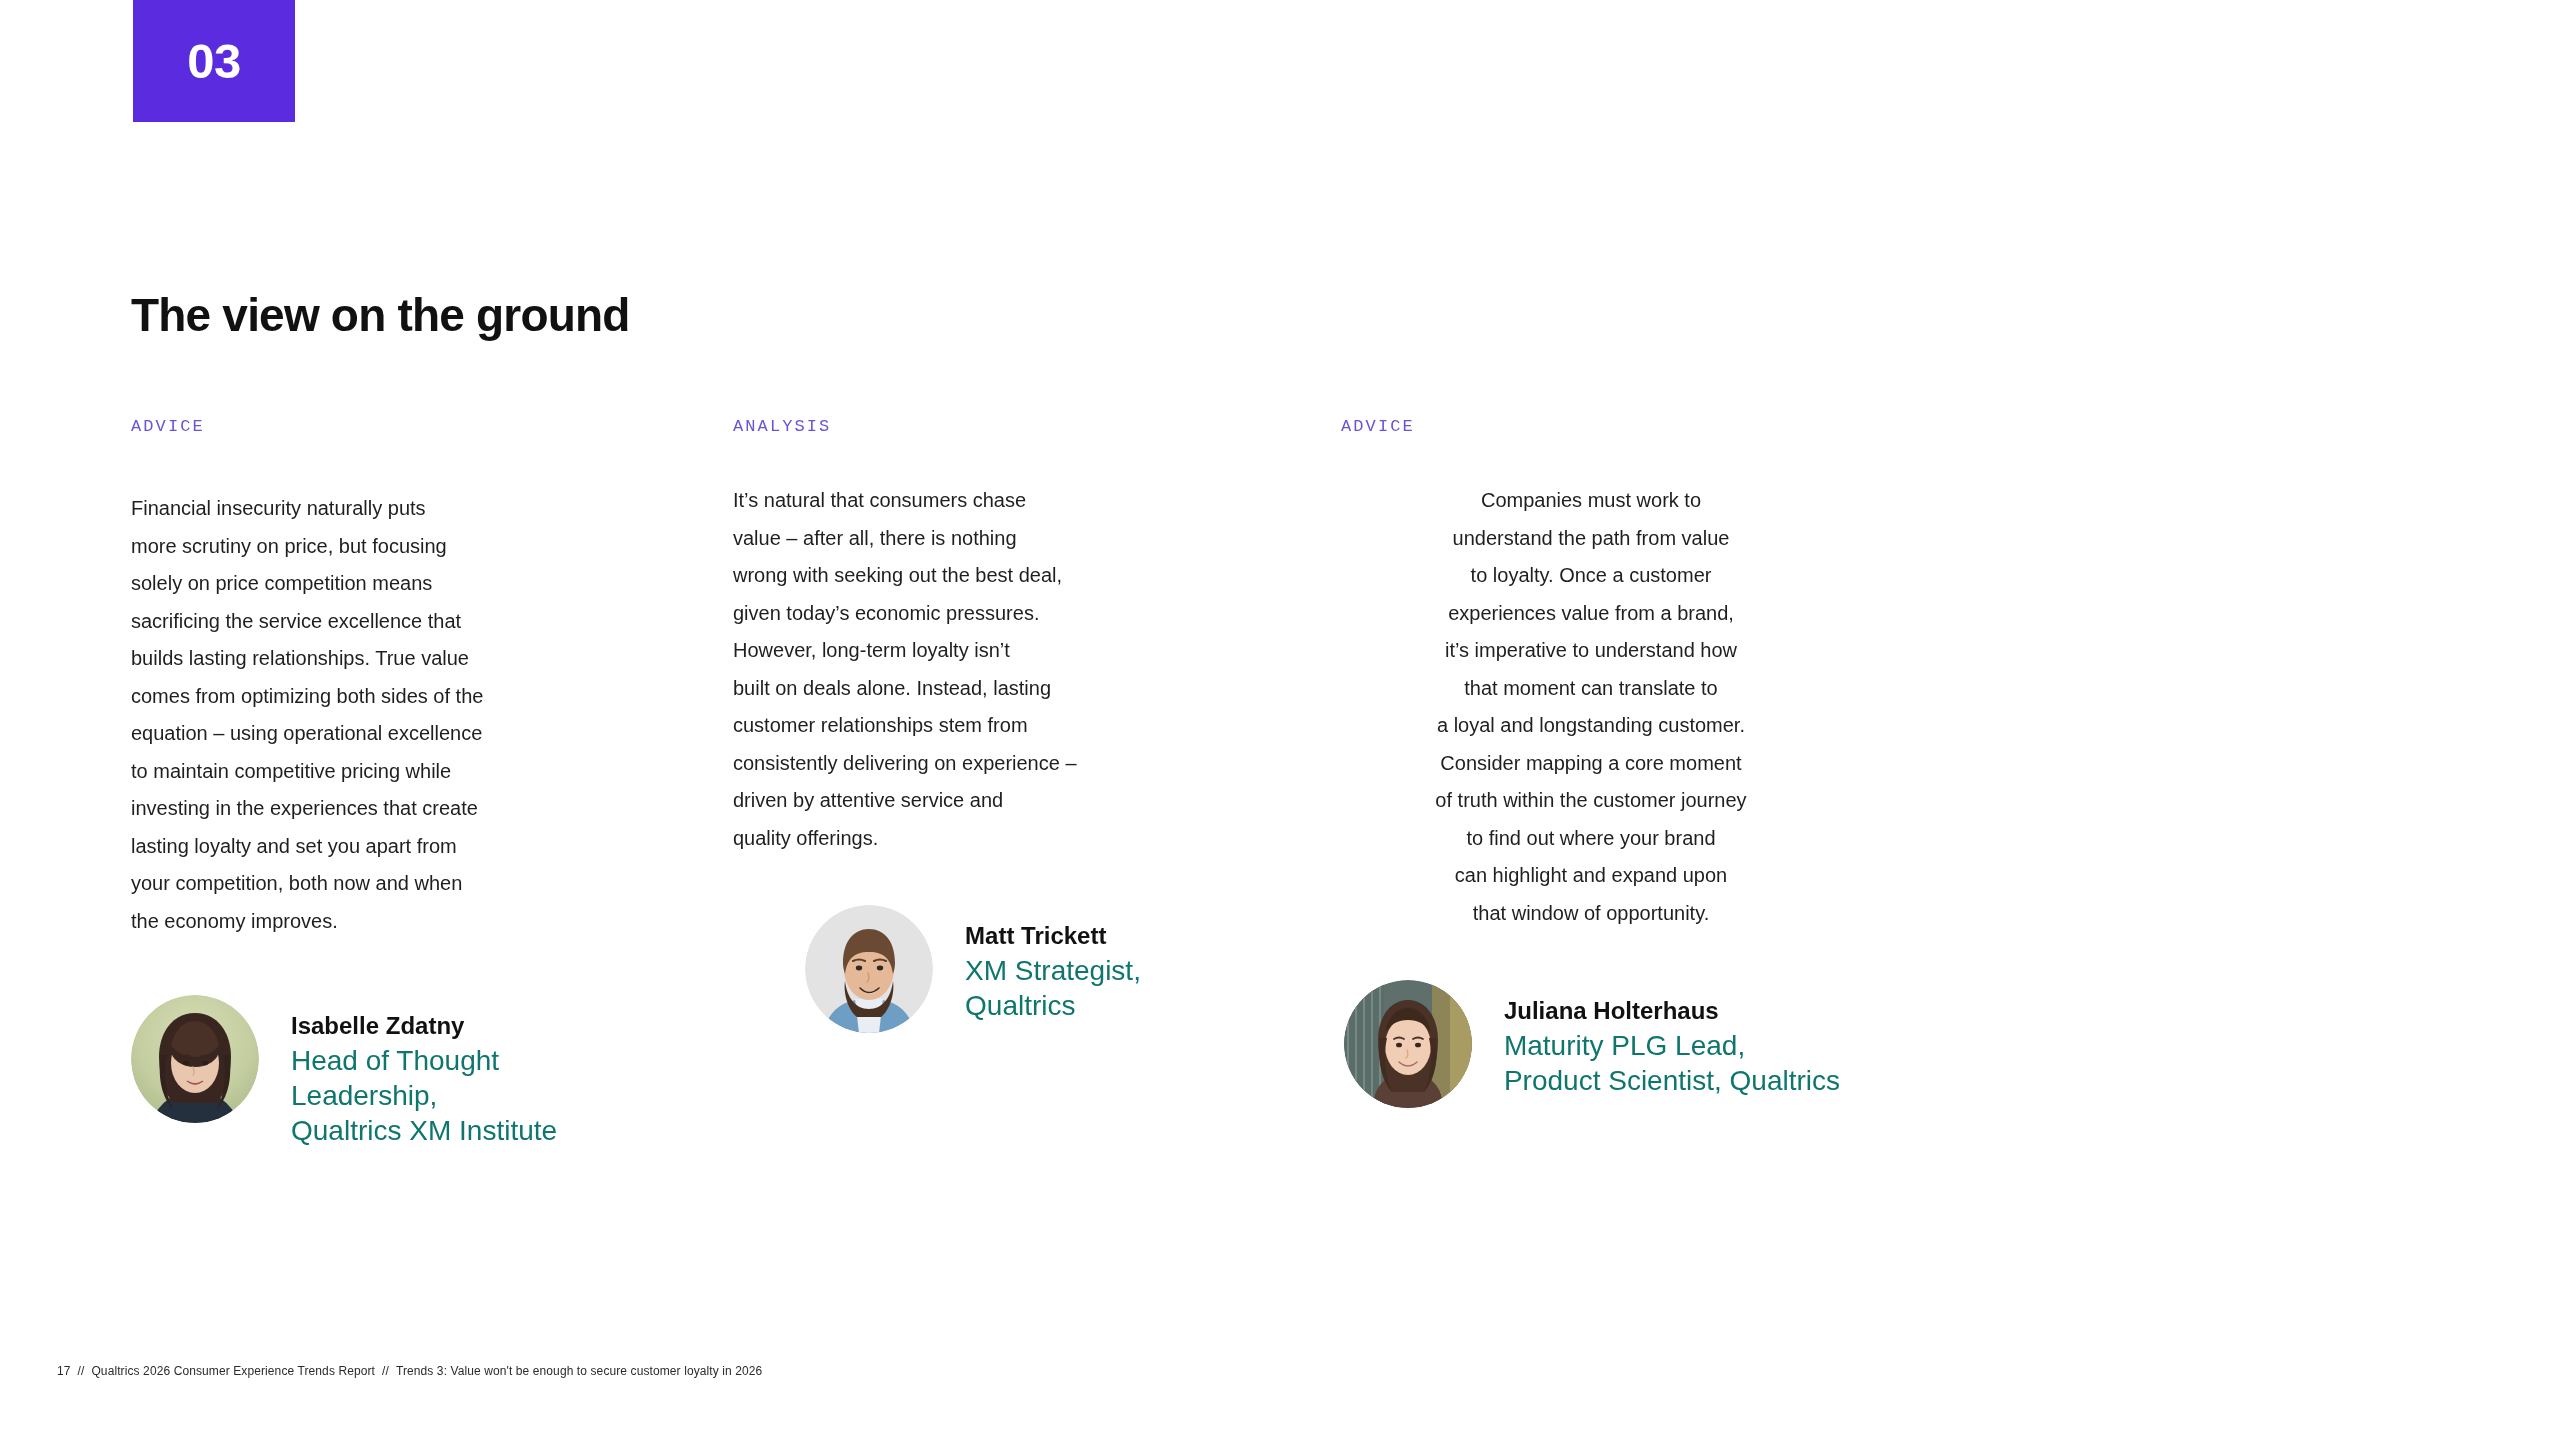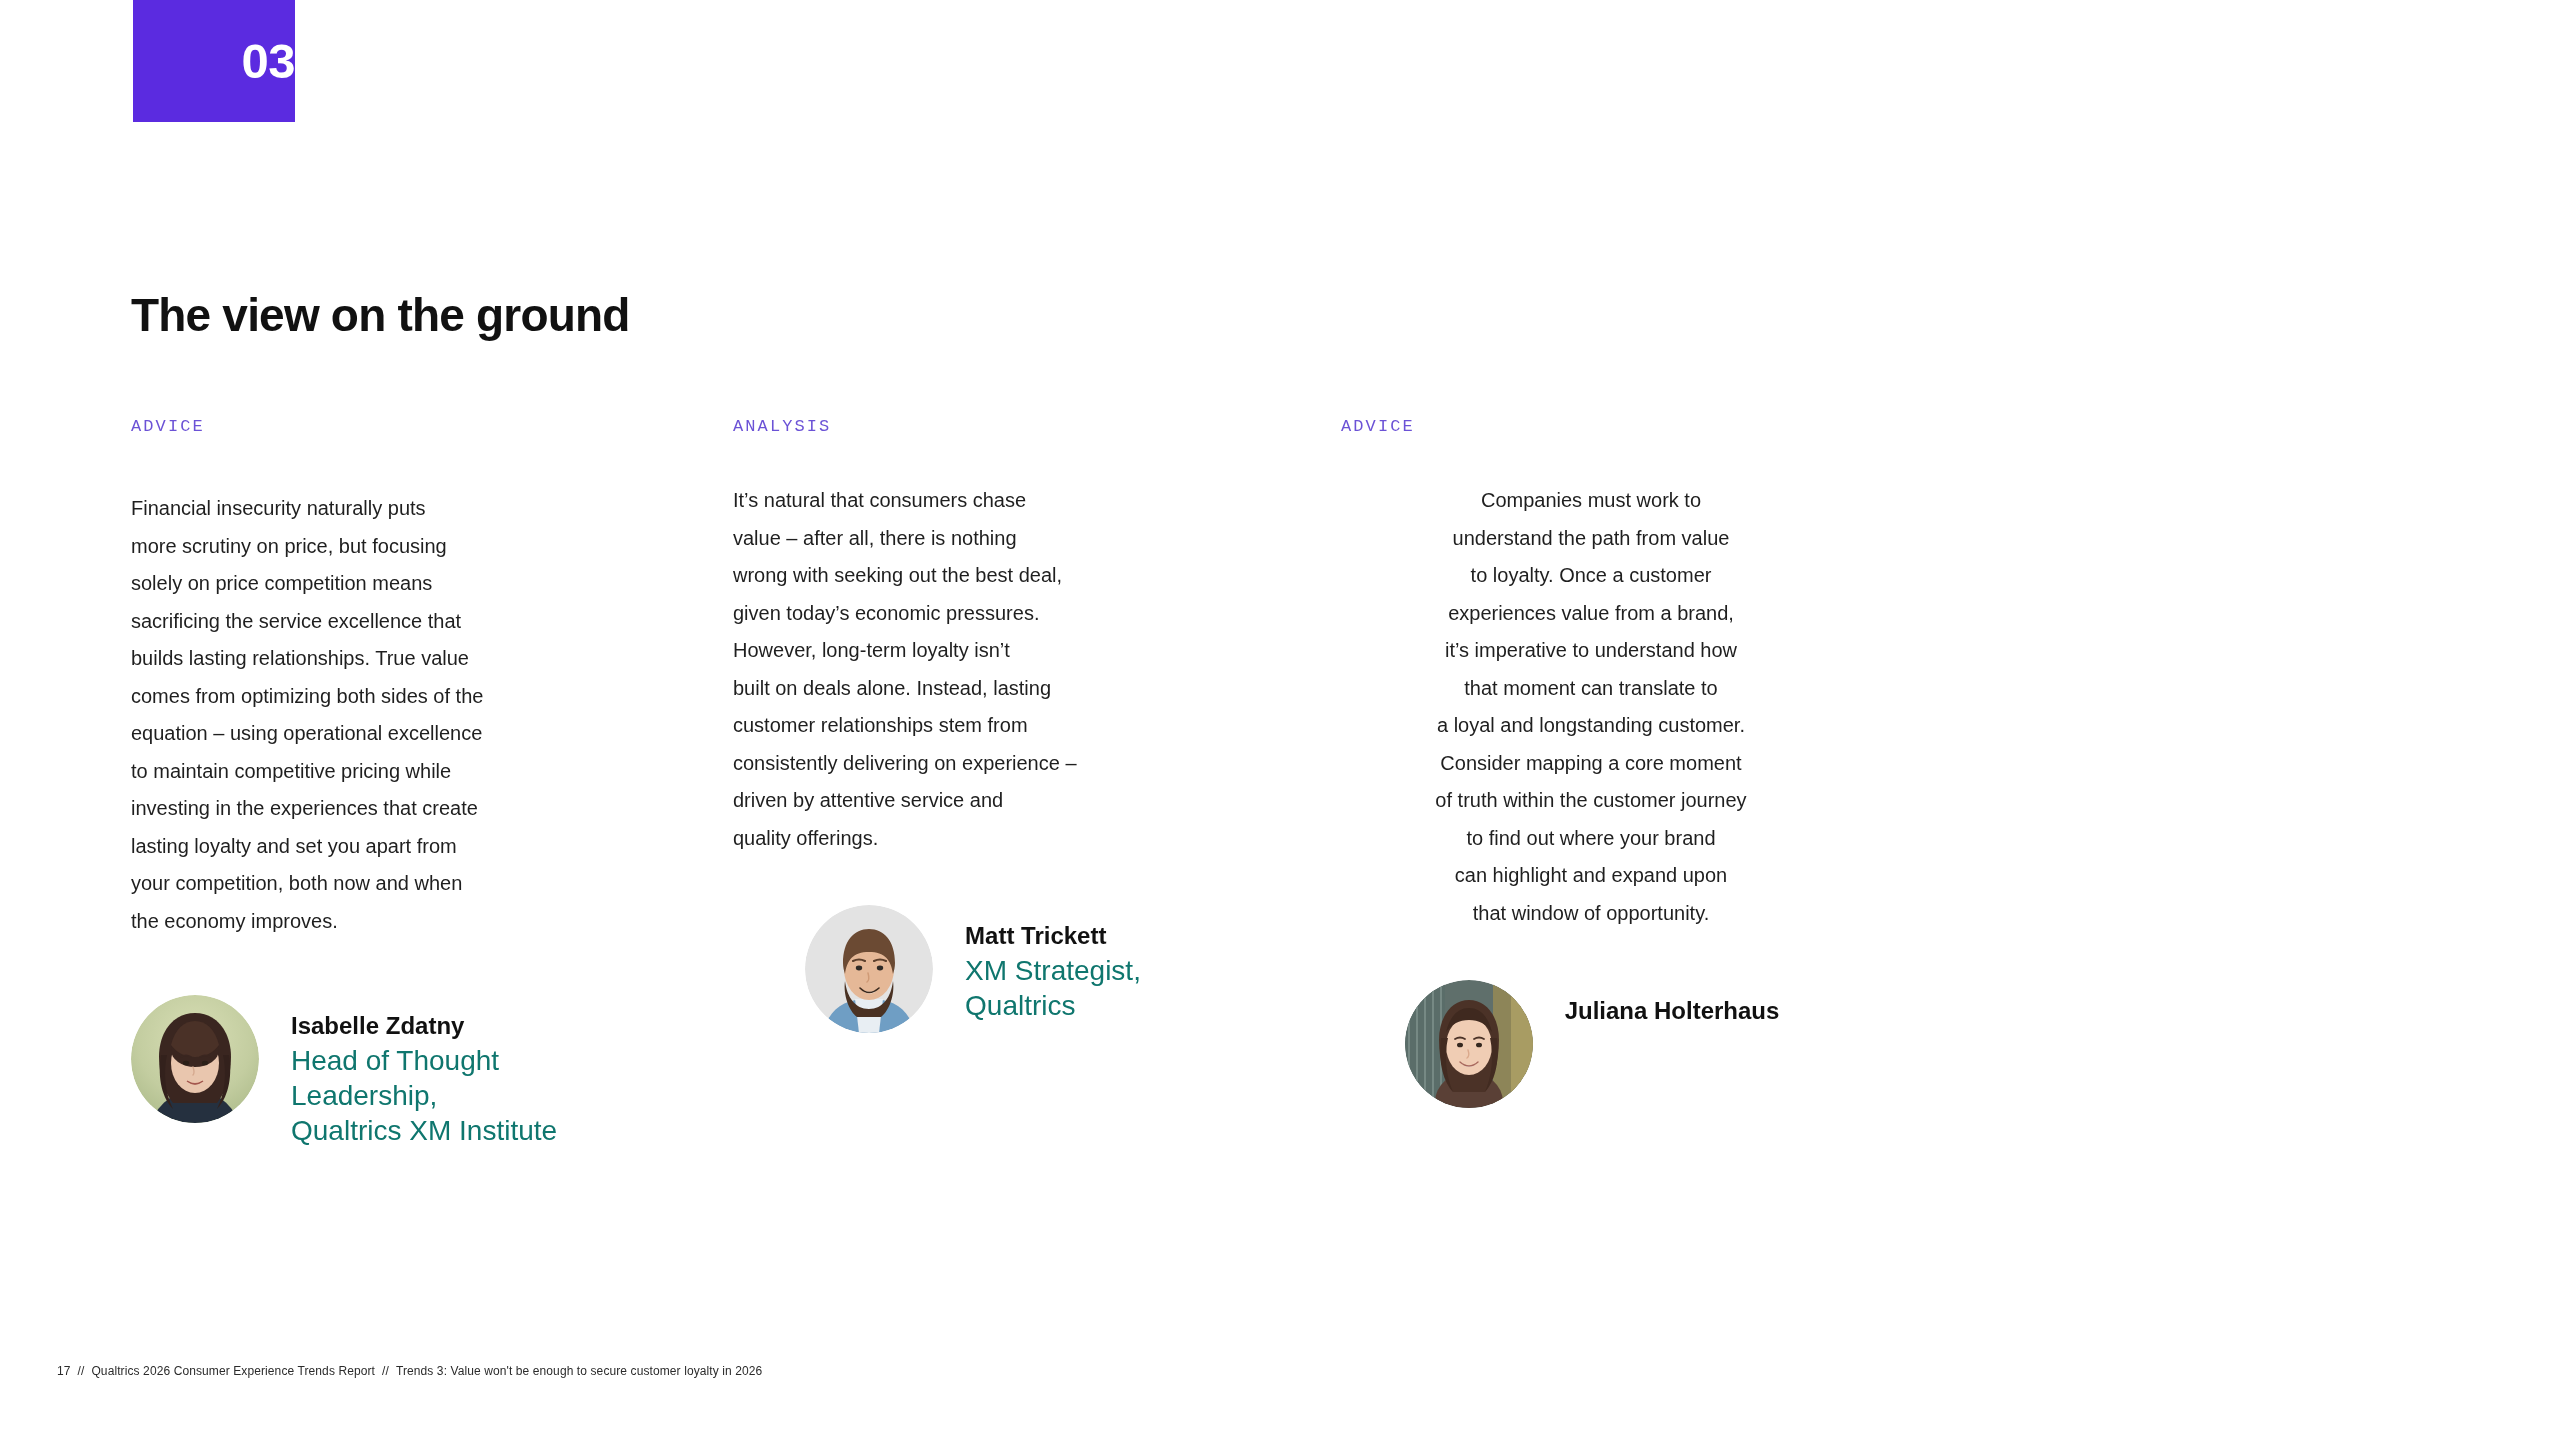--- a/index.html
+++ b/index.html
@@ -20,21 +20,21 @@
   
   .badge {
     position: absolute;
     left: 133px;
     top: 0px;
     width: 162px;
     height: 122px;
     background: #5B2BE0;
     display: flex;
     align-items: center;
-    justify-content: flex-end;
+    justify-content: center;
   }
   .badge-num {
     color: #ffffff;
     font-family: "Liberation Sans", sans-serif;
     font-size: 49px;
     font-weight: 700;
     letter-spacing: -0.5px;
     line-height: 1;
   }
 
@@ -295,20 +295,22 @@
             <path d="M50 59q5-3 10 0" stroke="#4b3227" stroke-width="1.8" fill="none" stroke-linecap="round"></path>
             <path d="M69 59q5-3 10 0" stroke="#4b3227" stroke-width="1.8" fill="none" stroke-linecap="round"></path>
             <path d="M56 83q8 6 16 0 -8 8 -16 0z" fill="#ffffff"></path>
             <path d="M55 82q9 8 18 0" stroke="#a8685c" stroke-width="1.4" fill="none" stroke-linecap="round"></path>
             <path d="M63 70q2 6 -1 8" stroke="#dba98c" stroke-width="1.4" fill="none" stroke-linecap="round"></path>
           </g>
         </svg>
       </div>
       <div class="attr-text">
         <div class="attr-name">Juliana Holterhaus</div>
+        <div class="attr-role">Maturity PLG Lead,
+Product Scientist, Qualtrics</div>
       </div>
     </div>
   </div>
 
 </div>
 
 <div class="footer">
   <span>17</span><span class="sep">//</span><span>Qualtrics 2026 Consumer Experience Trends Report</span><span class="sep">//</span><span>Trends 3: Value won't be enough to secure customer loyalty in 2026</span>
 </div>
 

